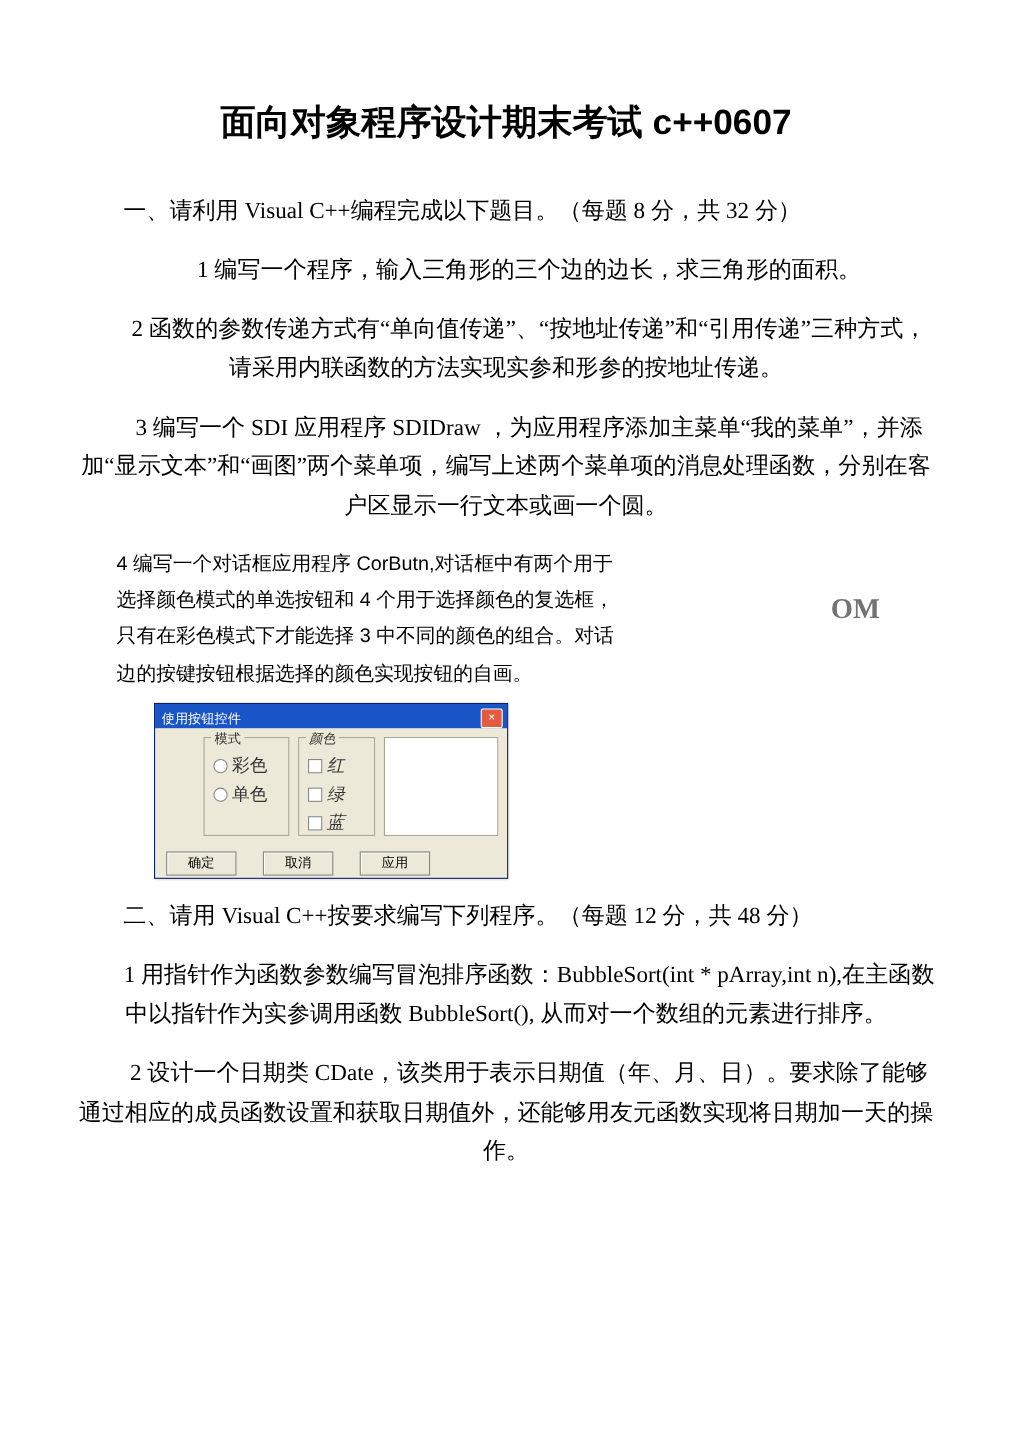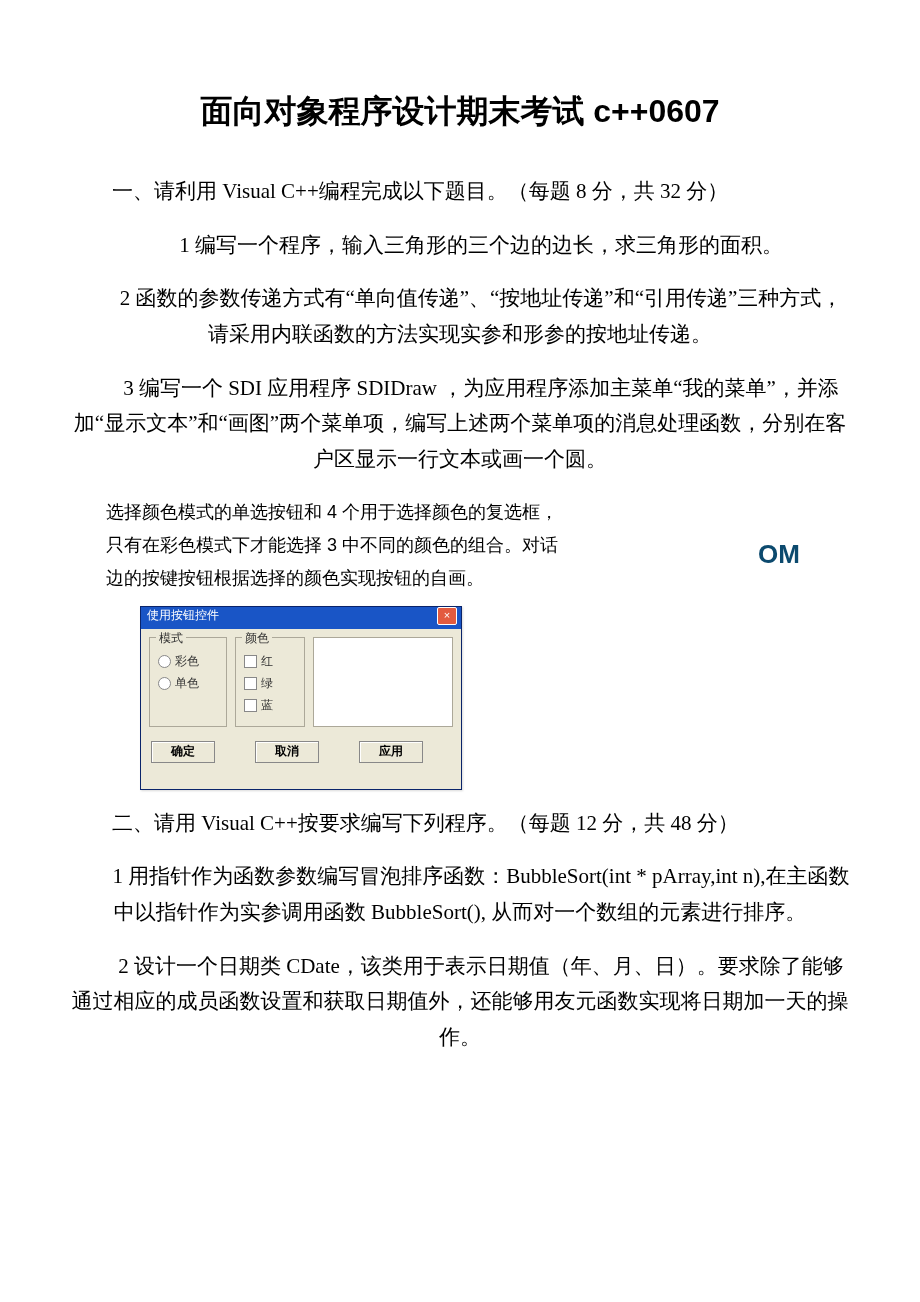--- a/index.html
+++ b/index.html
@@ -36,39 +36,39 @@
     font-size: 18px;
     line-height: 1.85;
     margin: 0 0 10px 0;
     text-indent: 2em;
     position: relative;
   }
   .watermark {
     position: absolute;
     right: 50px;
     top: 34px;
-    color: #0c4a6e;
-    font-family: Liberation Sans, sans-serif;
+    color: #737373;
+    font-family: Liberation Serif, serif;
     font-size: 26px;
     font-weight: bold;
     letter-spacing: 0px;
     pointer-events: none;
   }
   .dialog-preview {
     margin: 8px 0 16px 70px;
     width: 320px;
     border: 1px solid #0a246a;
     font-family: "SimSun", "宋体", sans-serif;
     font-size: 12px;
     background: #ece9d8;
     box-shadow: 1px 1px 2px rgba(0,0,0,0.15);
   }
   .titlebar {
     display: flex;
-    align-items: flex-start;
+    align-items: flex-end;
     justify-content: space-between;
     height: 22px;
     background: linear-gradient(to bottom, #3a6ea5, #0a246a);
     background: linear-gradient(to right, #0a5bcc, #3c8cf0 40%, #0a5bcc);
     background: #1955c6;
     color: #fff;
     padding: 0 4px 0 6px;
     font-size: 12px;
   }
   .titlebar .close {
@@ -79,63 +79,63 @@
     color: #fff;
     text-align: center;
     line-height: 14px;
     font-size: 11px;
     border-radius: 2px;
   }
   .dlg-body {
     display: flex;
     padding: 8px;
     gap: 8px;
+    margin-left: 36px;
   }
   .group {
     border: 1px solid #aca899;
     padding: 10px 8px 8px 8px;
     position: relative;
     background: #ece9d8;
   }
   .group-legend {
     position: absolute;
     top: -8px;
     left: 6px;
     background: #ece9d8;
     padding: 0 3px;
     font-size: 12px;
     color: #333;
   }
   .group-mode { width: 60px; height: 70px; }
-  .group-color { width: 52px; height: 70px; }
+  .group-color { width: 52px; height: 70px; font-style: italic; }
   .radio-row, .check-row {
     display: flex;
     align-items: center;
     gap: 4px;
     margin: 5px 0;
-    font-size: 12px;
+    font-size: 16px;
     color: #333;
   }
   .radio {
     width: 11px; height: 11px; border: 1px solid #888; border-radius: 50%; background: #fff; display:inline-block;
   }
   .checkbox {
     width: 11px; height: 11px; border: 1px solid #888; background: #fff; display:inline-block;
   }
   .white-panel {
     flex: 1;
     background: #fff;
     border: 1px solid #aca899;
   }
   .dlg-buttons {
     display: flex;
-    gap: 40px;
-    padding: 6px 10px 26px 10px;
+    gap: 24px;
+    padding: 6px 10px 2px 10px;
     justify-content: flex-start;
-    font-weight: bold;
   }
   .winbtn {
     width: 62px;
     height: 20px;
     background: #ece9d8;
     border: 1px solid #888;
     box-shadow: inset 1px 1px 0 #fff;
     font-size: 12px;
     text-align: center;
     line-height: 18px;
@@ -152,20 +152,21 @@
   <p class="para">一、请利用 Visual C++编程完成以下题目。（每题 8 分，共 32 分）</p>
 
   <p class="para-noindent" style="text-indent:2em">1 编写一个程序，输入三角形的三个边的边长，求三角形的面积。</p>
 
   <p class="para-noindent" style="text-indent:2em">2 函数的参数传递方式有“单向值传递”、“按地址传递”和“引用传递”三种方式， 请采用内联函数的方法实现实参和形参的按地址传递。</p>
 
   <p class="para-noindent" style="text-indent:2em">3 编写一个 SDI 应用程序 SDIDraw ，为应用程序添加主菜单“我的菜单”，并添加“显示文本”和“画图”两个菜单项，编写上述两个菜单项的消息处理函数，分别在客户区显示一行文本或画一个圆。</p>
 
   <div class="q4">
     <span class="watermark">OM</span>
+    <div>4 编写一个对话框应用程序 CorButn,对话框中有两个用于</div>
     <div>选择颜色模式的单选按钮和 4 个用于选择颜色的复选框，</div>
     <div>只有在彩色模式下才能选择 3 中不同的颜色的组合。对话</div>
     <div>边的按键按钮根据选择的颜色实现按钮的自画。</div>
   </div>
 
   <div class="dialog-preview">
     <div class="titlebar">
       <span>使用按钮控件</span>
       <span class="close">×</span>
     </div>

